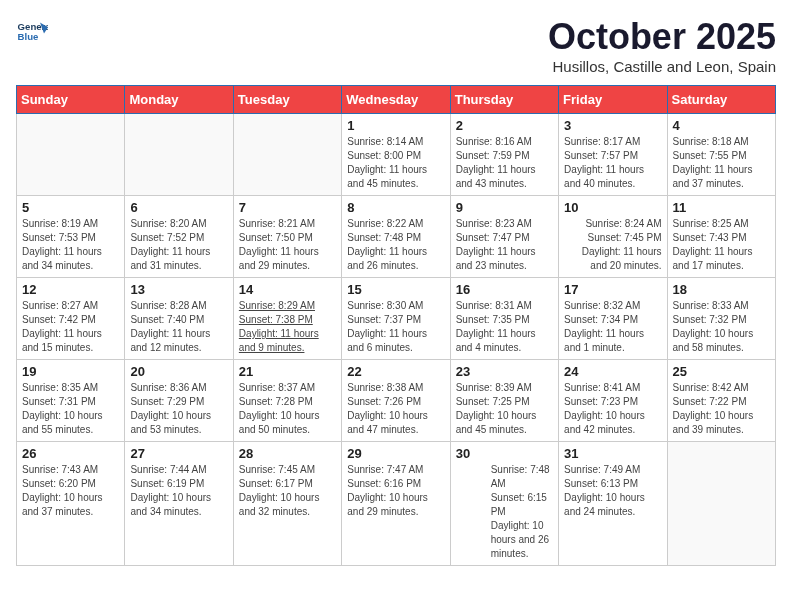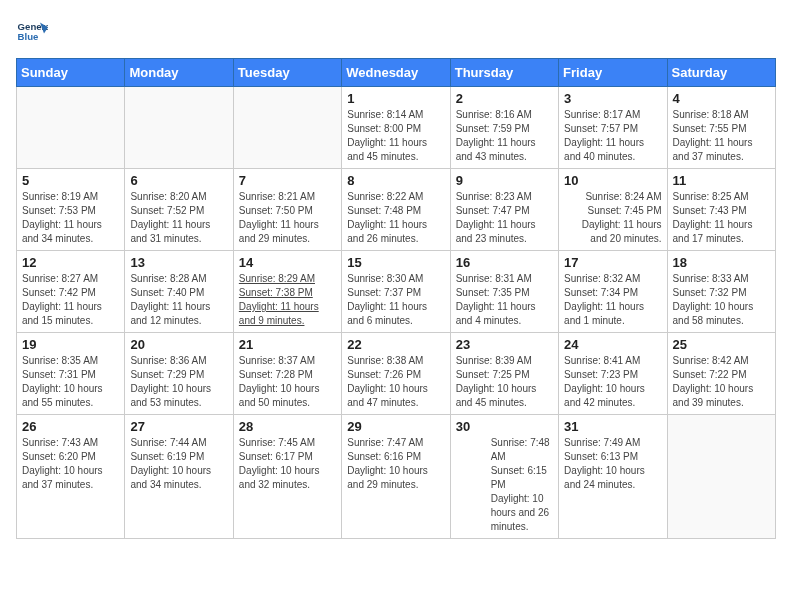--- a/index.html
+++ b/index.html
@@ -36,21 +36,21 @@
     .subtitle {
       font-size: 15px;
       color: #333;
     }
     .calendar {
       width: 100%;
       border-collapse: collapse;
       border: 1px solid #ccc;
     }
     .calendar th {
-      background: #3b82f6;
+      background: #ef4444;
       color: #fff;
       padding: 6px 4px;
       font-size: 13px;
       text-align: left;
       border: 1px solid #2b6cb0;
     }
     .calendar td {
       vertical-align: top;
       padding: 4px 5px;
       border: 1px solid #ccc;
@@ -80,20 +80,22 @@
 
 <div class="header-area">
   <div class="logo">
     <svg class="logo-icon" viewBox="0 0 40 40">
       <text x="2" y="18" font-size="12" font-weight="bold" fill="#1a3a5c">General</text>
       <text x="2" y="30" font-size="12" font-weight="bold" fill="#2b6cb0">Blue</text>
       <polygon points="30,8 40,14 35,22" fill="#2b6cb0"></polygon>
     </svg>
   </div>
   <div class="title-area">
+    <div class="month-title">October 2025</div>
+    <div class="subtitle">Husillos, Castille and Leon, Spain</div>
   </div>
 </div>
 
 <table class="calendar">
   <thead>
     <tr>
     <th>Sunday</th>
         <th>Monday</th>
         <th>Tuesday</th>
         <th>Wednesday</th>

